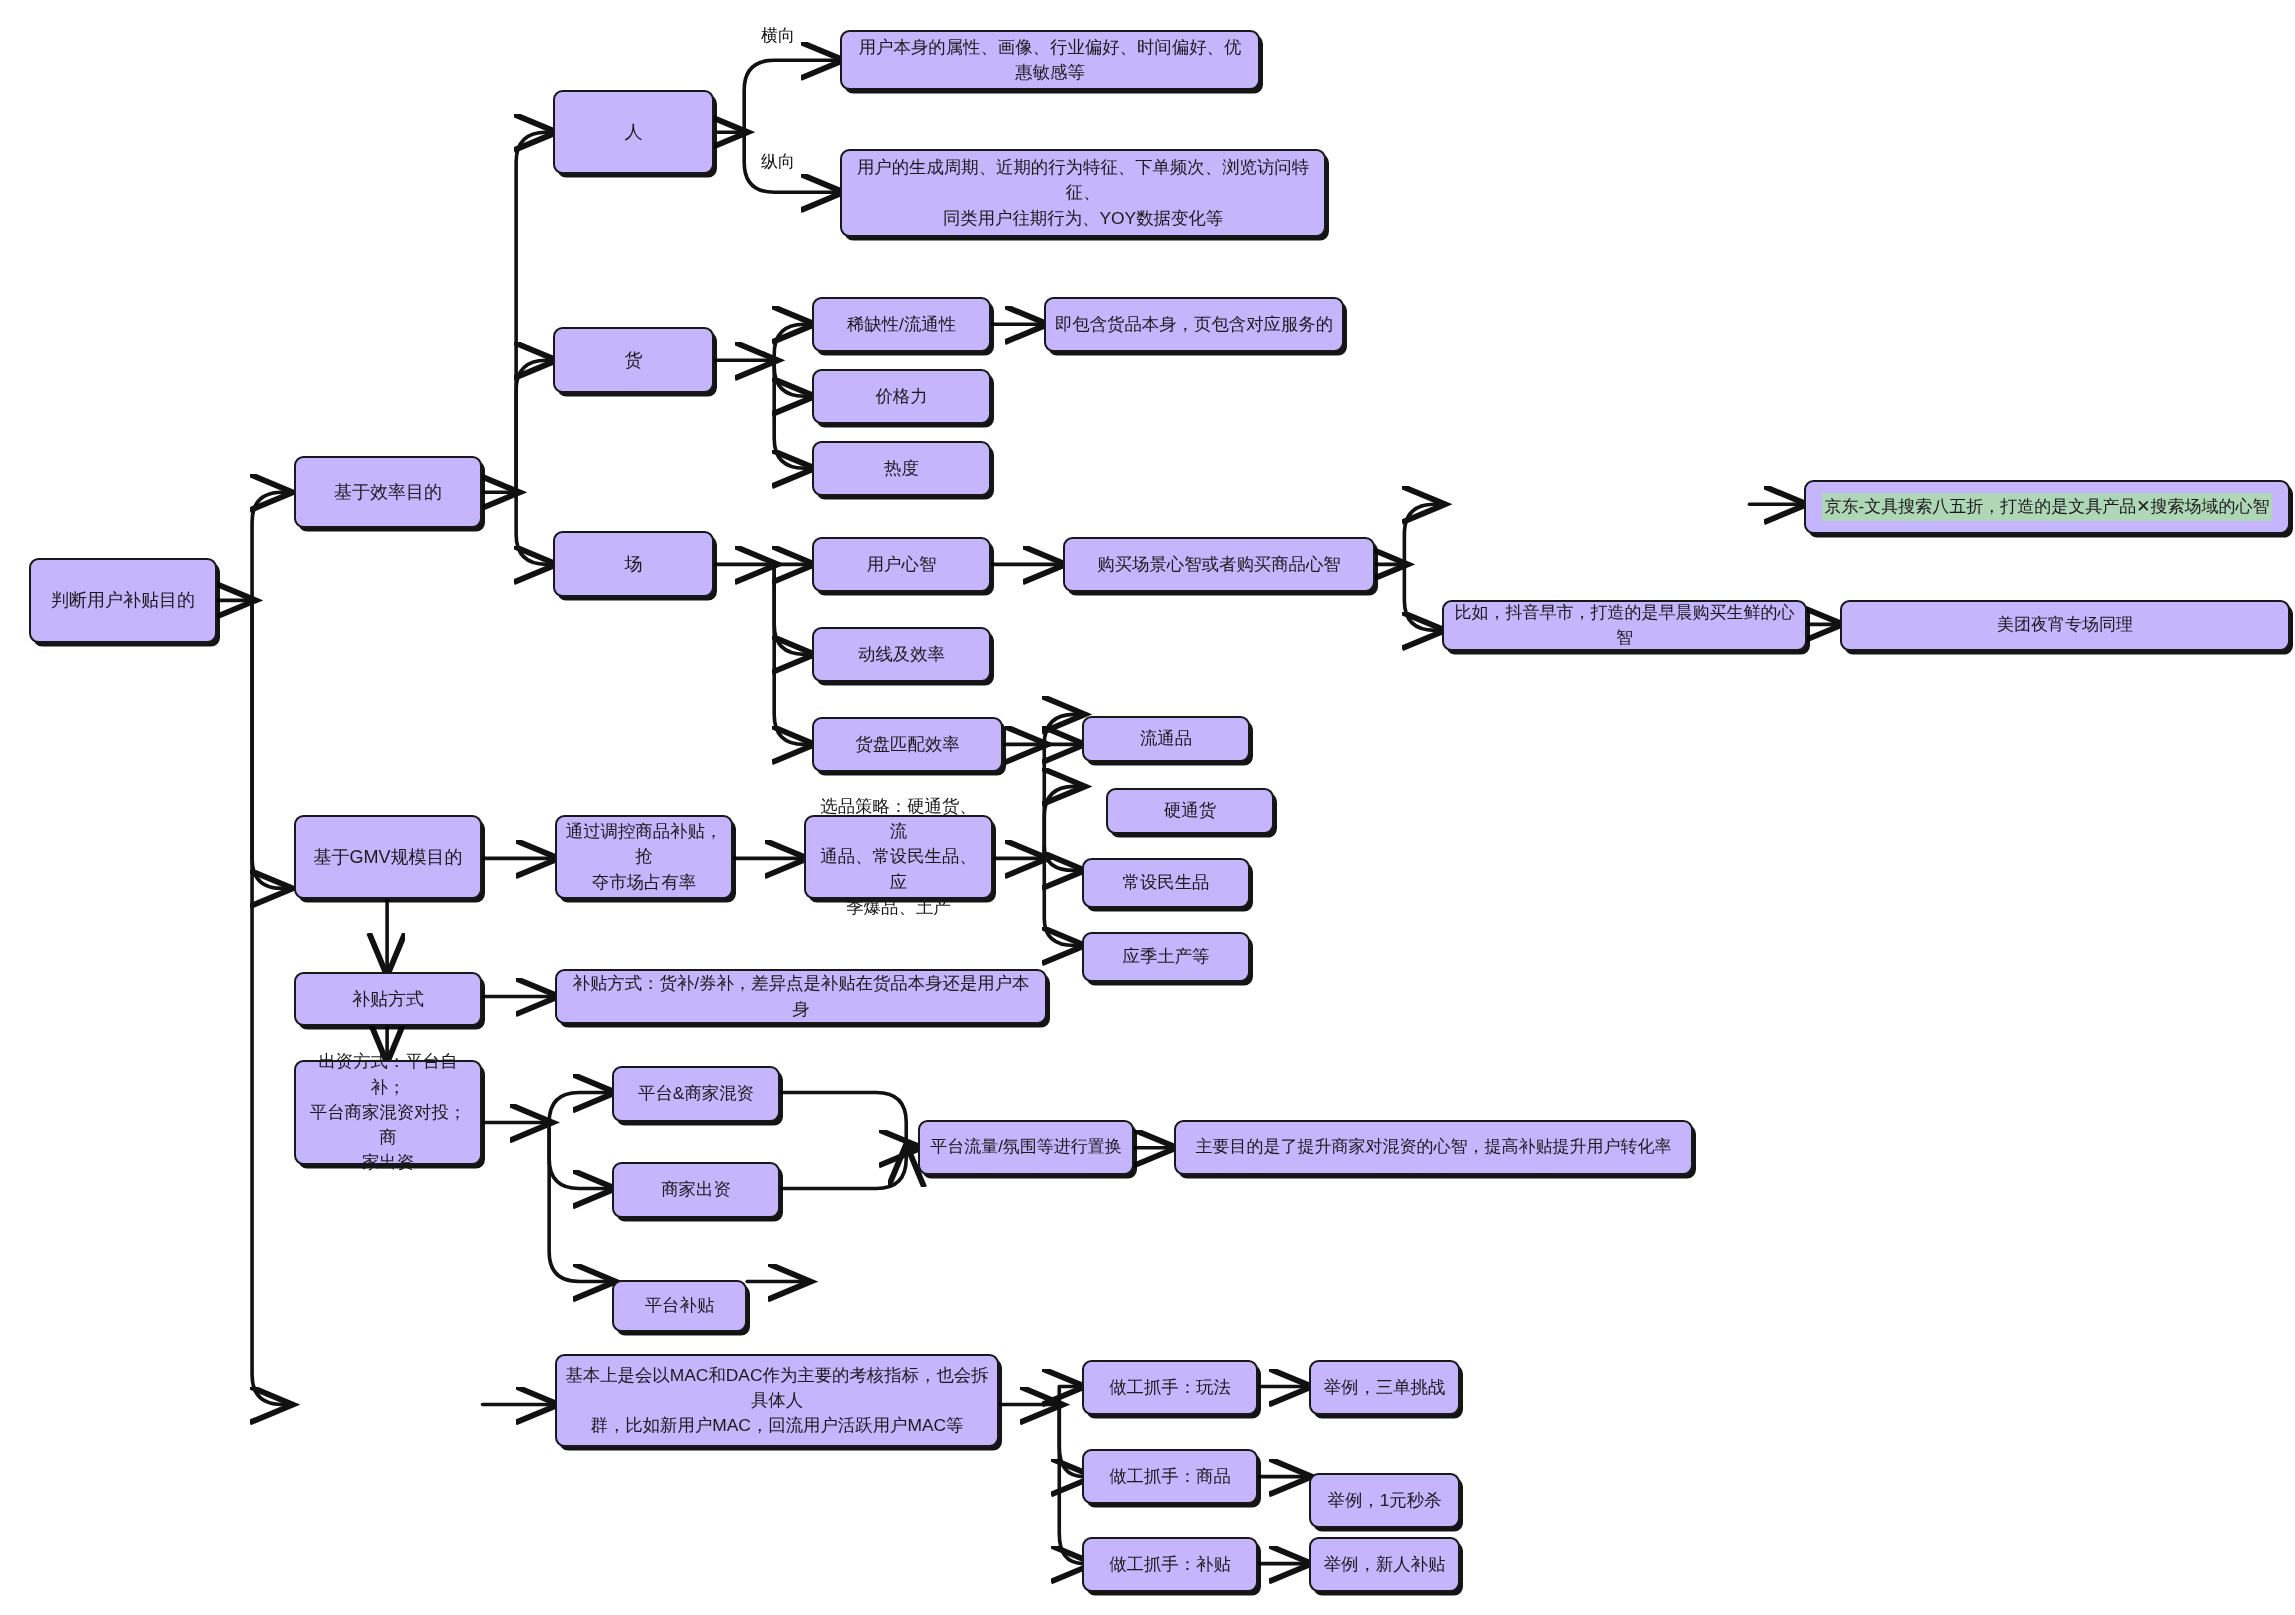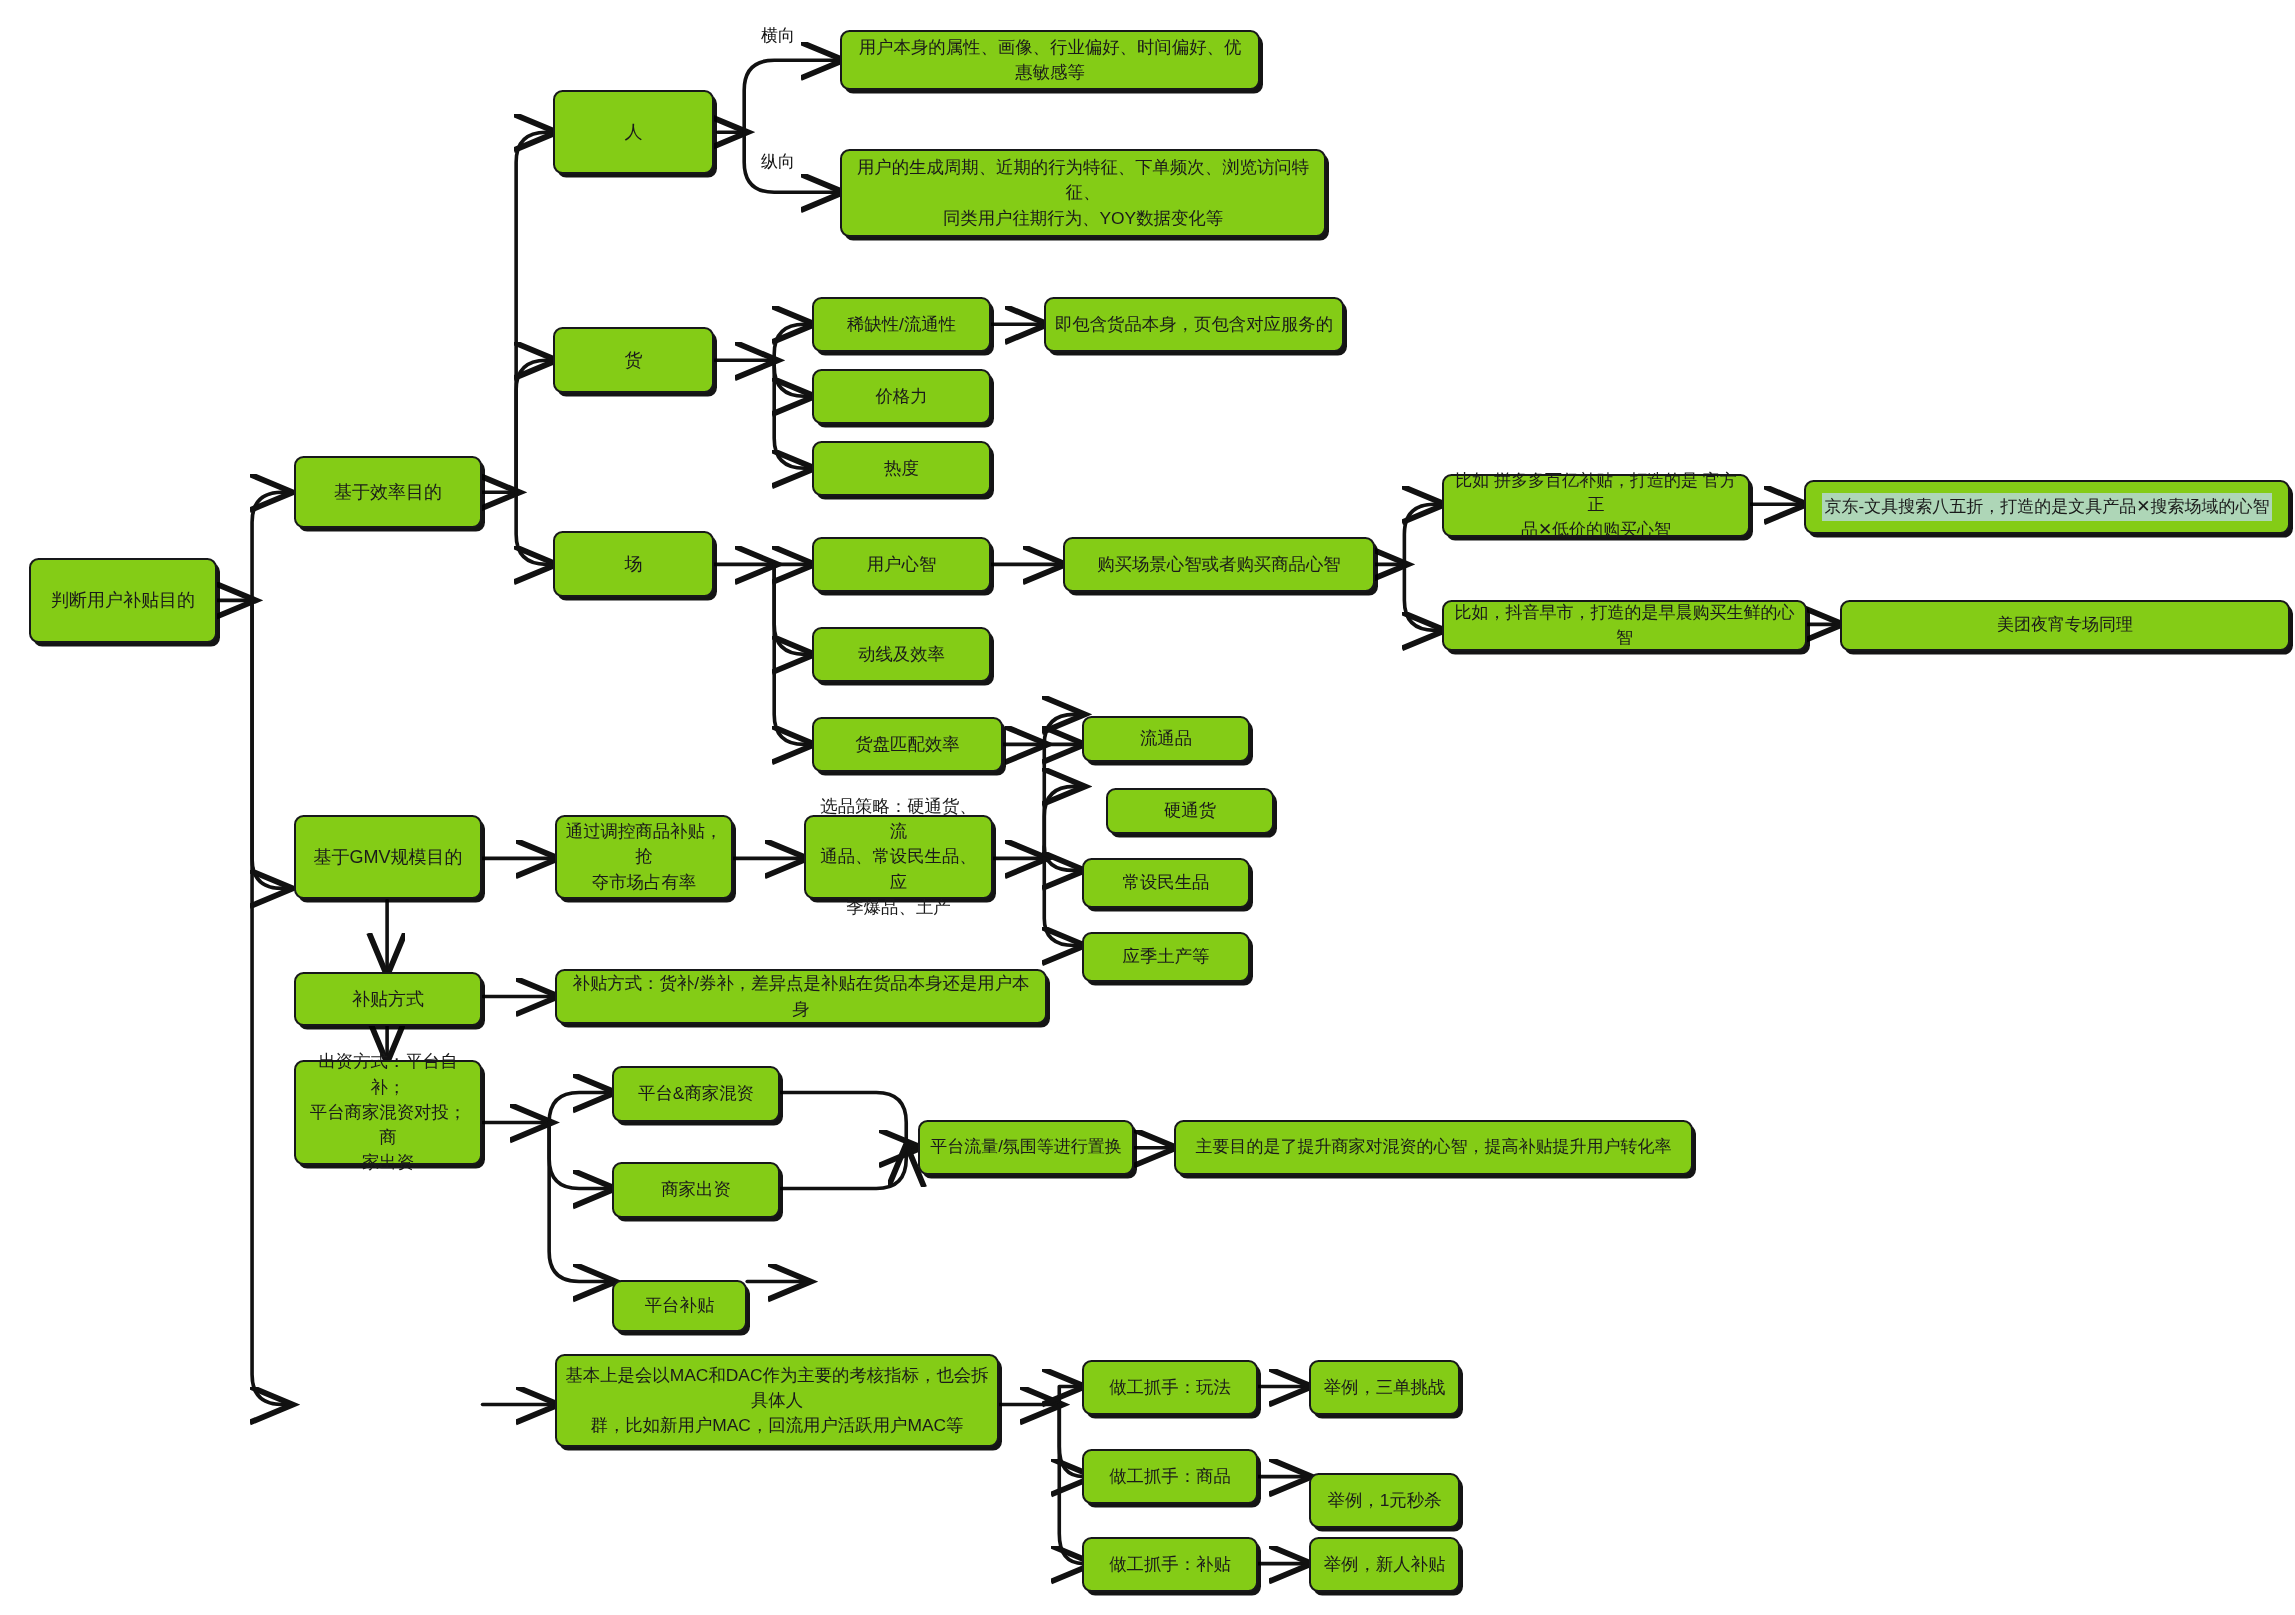--- a/index.html
+++ b/index.html
@@ -1,20 +1,20 @@
 <!DOCTYPE html>
 <html style="font-size:9.6px"><head>
 <meta charset="utf-8">
 <title>flowchart</title>
 <style>
   html,body{margin:0;padding:0;background:#ffffff;}
   body{font-family:"Liberation Sans","DejaVu Sans",sans-serif;}
   #stage{position:relative;width:2295px;height:1616px;background:#fff;overflow:hidden;}
   #wires{position:absolute;left:0;top:0;width:2295px;height:1616px;pointer-events:none;}
-  .node{position:absolute;box-sizing:border-box;background:#84cc16;border:2.4px solid #17181a;
+  .node{position:absolute;box-sizing:border-box;background:#c4b5fd;border:2.4px solid #17181a;
         border-radius:9.6px;display:flex;align-items:center;justify-content:center;
         text-align:center;color:#1a1a1a;line-height:1.45;padding:3.6px 8.4px;
         box-shadow:3.6px 4.2px 0 -0.6px rgba(0,0,0,0.92);font-weight:400;}
   .node span{display:block;white-space:pre-line;}
   .f30{font-size:18px;}
   .f29{font-size:17.4px;}
   .f28{font-size:17px;}
   .hl{background:#aed6b7;padding:1.2px 2.4px;display:inline;}
   .edgelabel{position:absolute;font-size:17px;color:#111;white-space:nowrap;}
 </style>
@@ -160,24 +160,20 @@
     </div>
 
   <div class="node f29" style="left:812px;top:537px;width:179px;height:55px;">
     <span>用户心智</span>
     </div>
 
   <div class="node f29" style="left:1063px;top:537px;width:312px;height:55px;">
     <span>购买场景心智或者购买商品心智</span>
     </div>
 
-  <div class="node f28" style="left:1442px;top:474px;width:308px;height:63px;">
-    <span>比如 拼多多百亿补贴，打造的是 官方正
-品✕低价的购买心智</span>
-    </div>
 
   <div class="node f28" style="left:1804px;top:480px;width:486px;height:54px;">
     <span class="hl">京东-文具搜索八五折，打造的是文具产品✕搜索场域的心智</span>
     </div>
 
   <div class="node f28" style="left:1442px;top:600px;width:365px;height:51px;">
     <span>比如，抖音早市，打造的是早晨购买生鲜的心智</span>
     </div>
 
   <div class="node f28" style="left:1840px;top:600px;width:450px;height:51px;">

